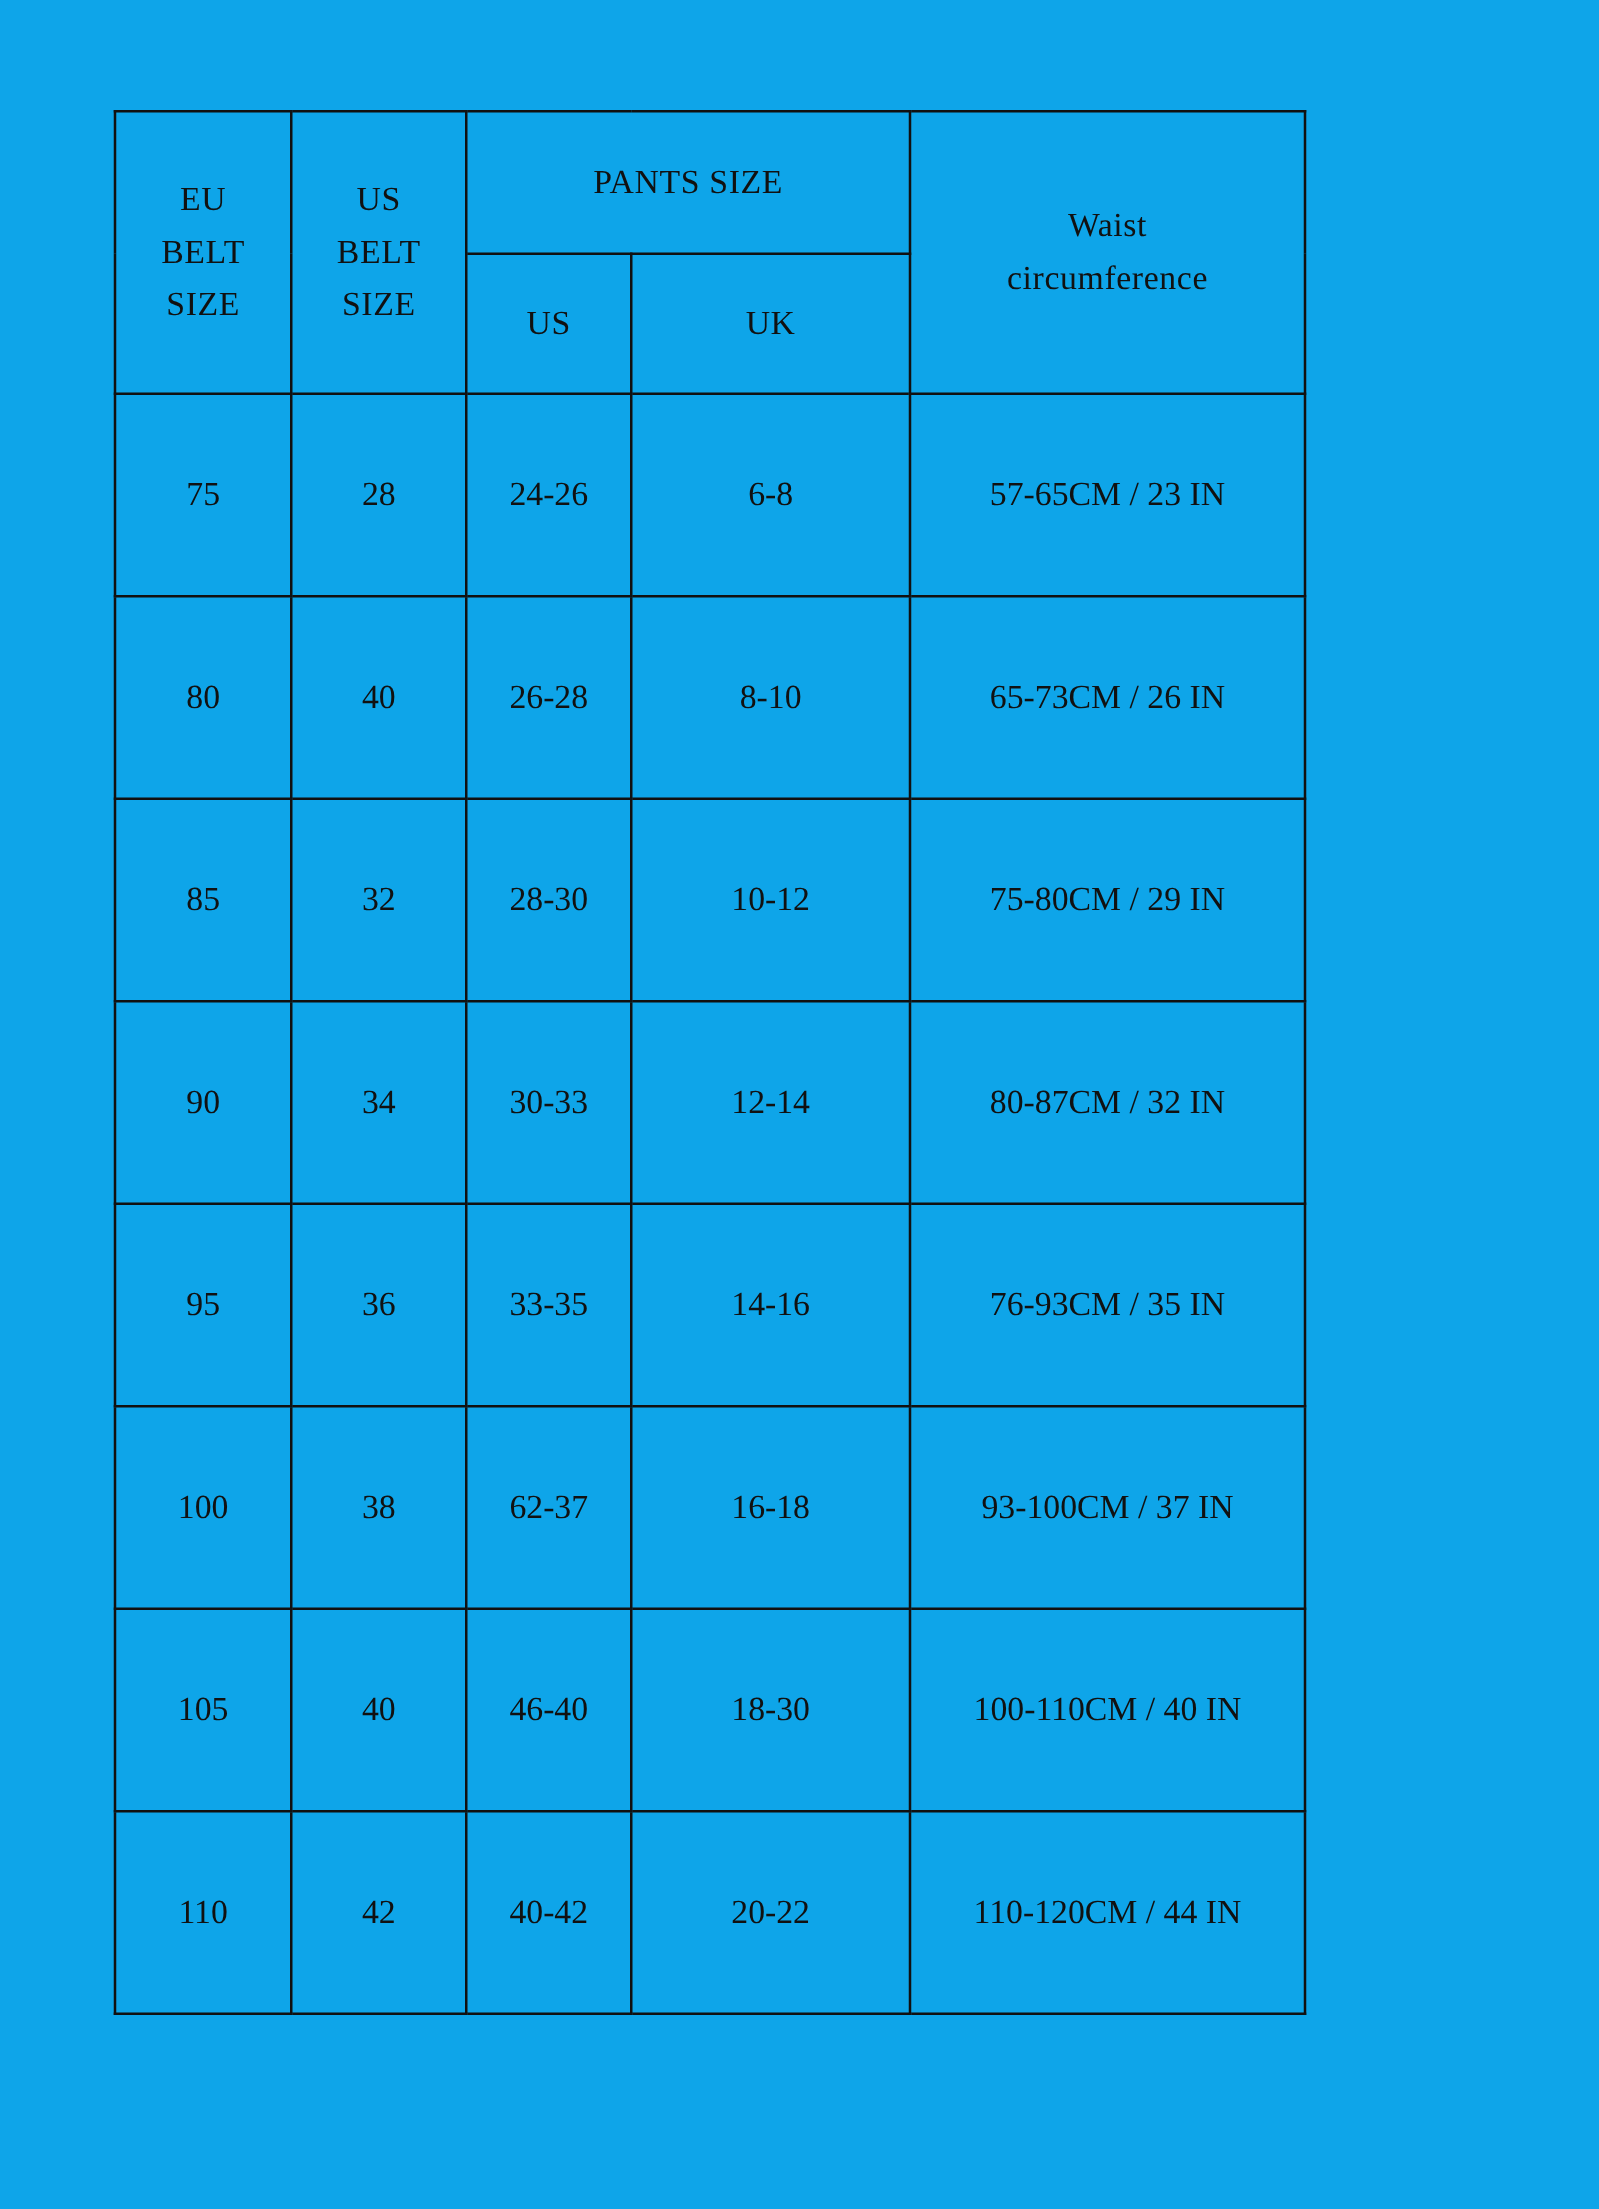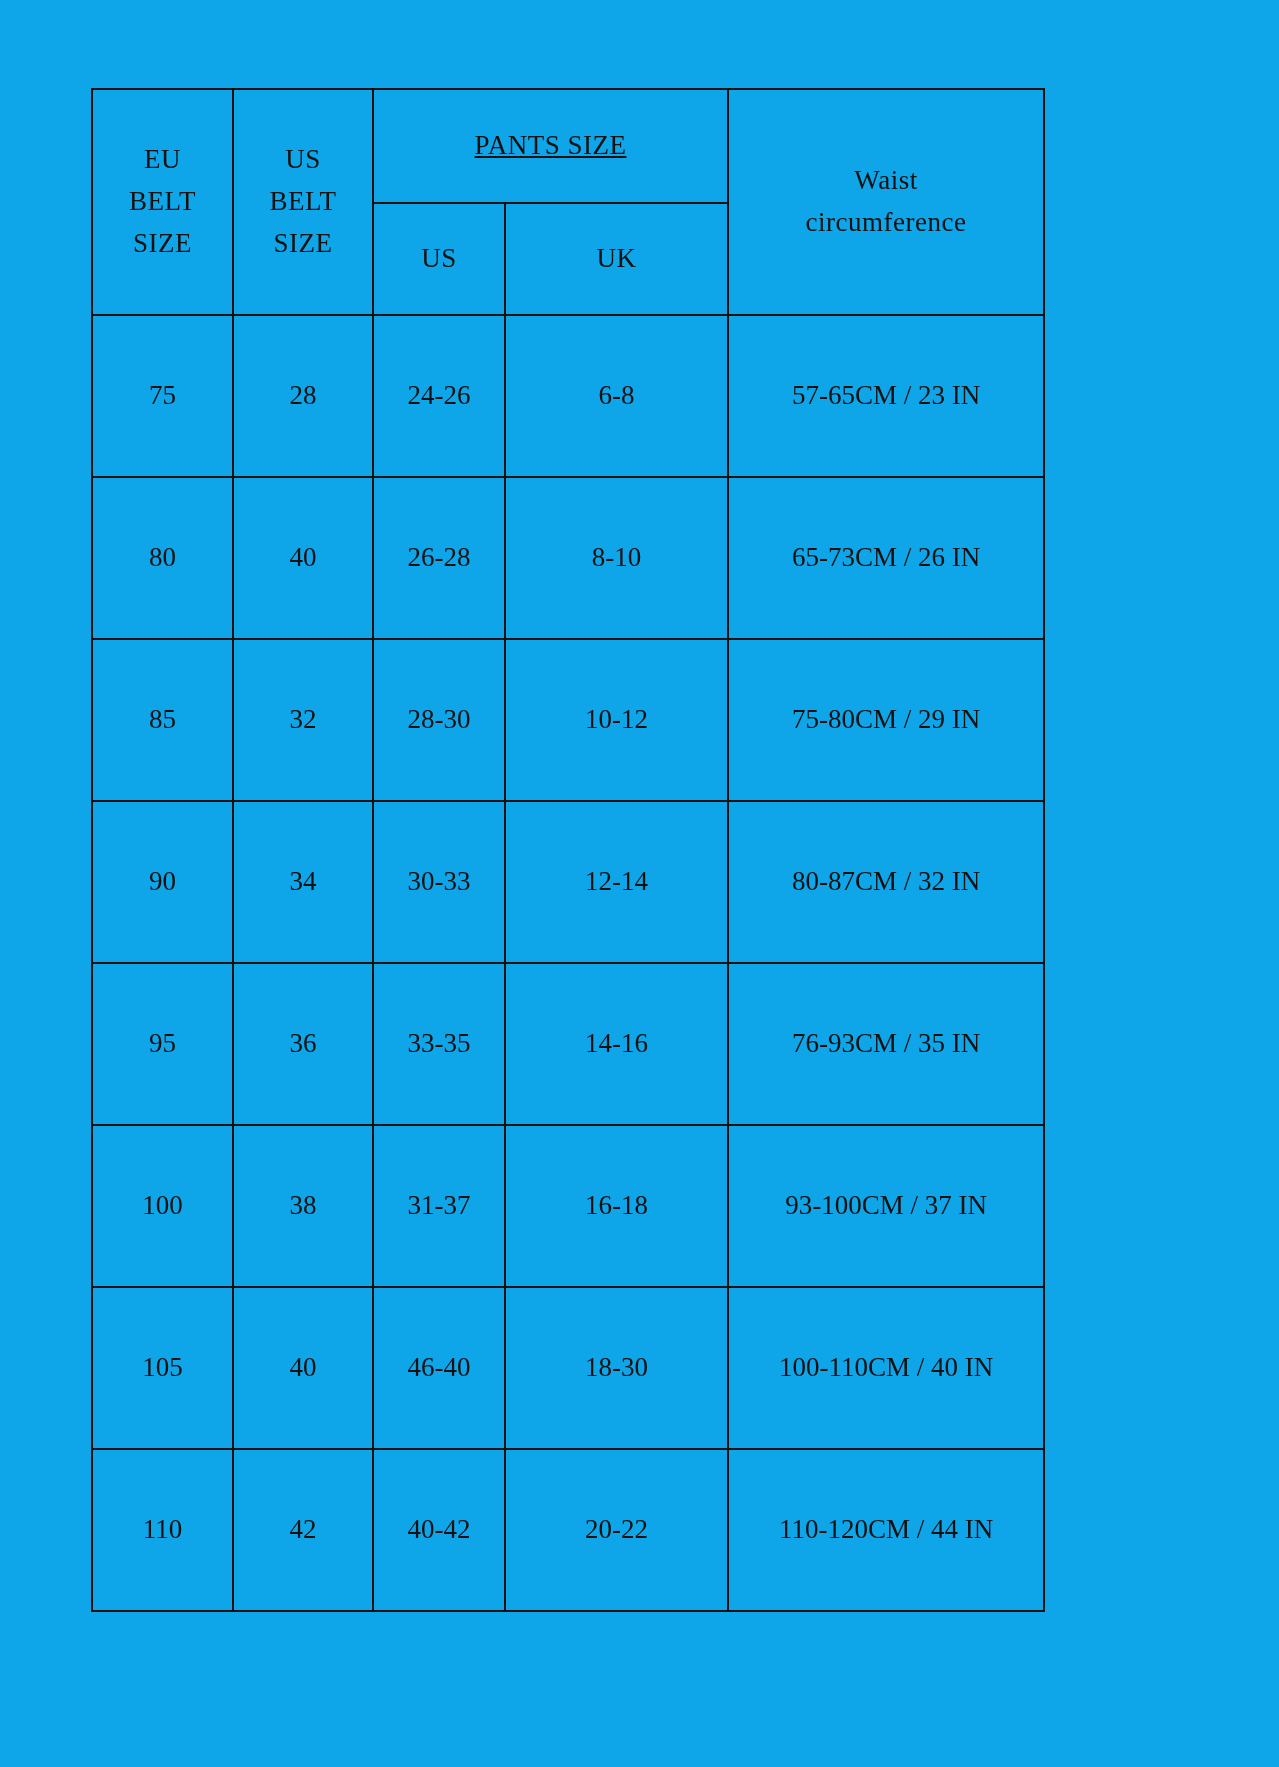--- a/index.html
+++ b/index.html
@@ -54,21 +54,20 @@
   thead td, thead th {
     font-size: 28px;
     letter-spacing: 0.5px;
   }
   .hdr-stack {
     display: block;
     line-height: 1.55;
   }
   .pants-hdr {
     height: 100px;
-    text-decoration: underline;
   }
   .sub-hdr {
     height: 98px;
   }
   .waist-hdr {
     font-size: 27px;
     line-height: 1.6;
   }
   tbody td {
     height: 148px;
@@ -151,21 +150,21 @@
         <tr>
           <td>95</td>
           <td>36</td>
           <td class="narrow-wrap">33-35</td>
           <td>14-16</td>
           <td class="waist-cell">76-93CM / 35 IN</td>
         </tr>
         <tr>
           <td>100</td>
           <td>38</td>
-          <td class="narrow-wrap">31-37</td>
+          <td class="narrow-wrap">62-37</td>
           <td>16-18</td>
           <td class="waist-cell">93-100CM / 37 IN</td>
         </tr>
         <tr>
           <td>105</td>
           <td>40</td>
           <td class="narrow-wrap">46-40</td>
           <td>18-30</td>
           <td class="waist-cell">100-110CM / 40 IN</td>
         </tr>

